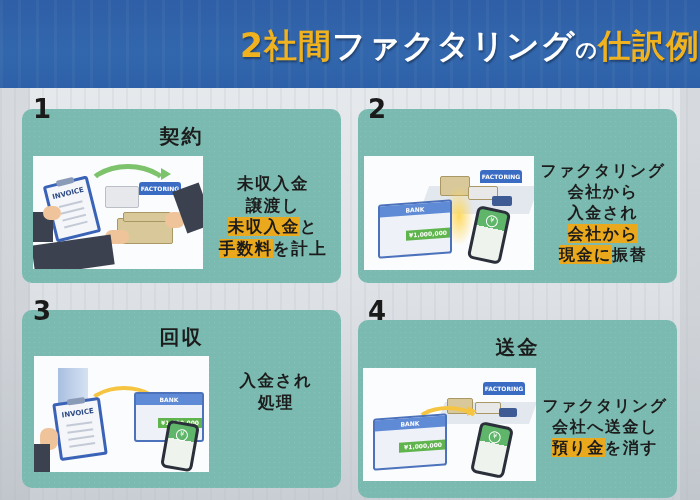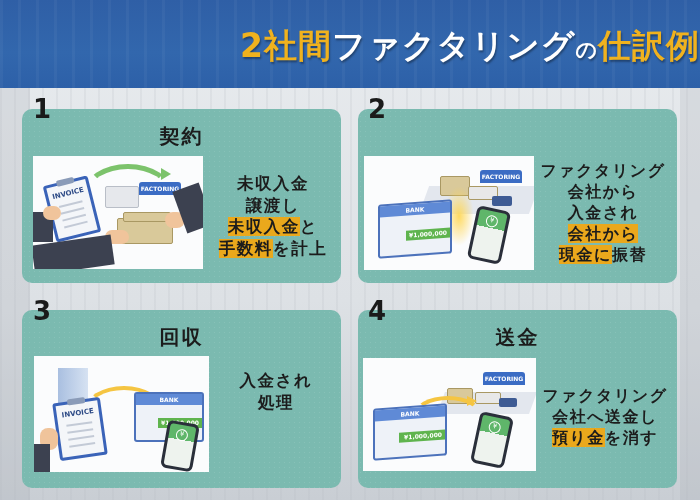--- a/index.html
+++ b/index.html
@@ -210,21 +210,21 @@
       </div>
     </div>
   </div>
   <div class="card-text" style="left:192px;top:60px;width:124px;">
     <div><span>入金され</span></div>
     <div><span>処理</span></div>
   </div>
 </div>
 
 <div class="step-num" style="left:368px;top:298px;">4</div>
-<div class="card" style="left:358px;top:310px;width:319px;height:178px;">
+<div class="card" style="left:358px;top:320px;width:319px;height:178px;">
   <div class="card-title">送金</div>
   <div class="card-image" style="left:5px;top:48px;width:173px;height:113px;">
     <div style="position:absolute;left:78px;top:34px;width:92px;height:22px;background:#e3e7ee;transform:skewX(-20deg);"></div>
     <div class="cash" style="left:84px;top:30px;width:26px;height:16px;"></div>
     <div class="cash" style="left:112px;top:34px;width:26px;height:12px;background:#e8e8e8;"></div>
     <div class="sign" style="left:120px;top:14px;width:42px;height:13px;">FACTORING</div>
     <div style="position:absolute;left:136px;top:40px;width:18px;height:9px;background:#3e5b94;border-radius:2px;"></div>
     <div class="arrow-gold" style="left:50px;top:38px;width:70px;height:40px;"></div>
     <div style="position:absolute;left:104px;top:38px;width:0;height:0;border-left:10px solid #f5c542;border-top:5px solid transparent;border-bottom:5px solid transparent;"></div>
     <div class="bank" style="left:10px;top:48px;width:74px;height:52px;transform:skewY(-4deg);">

